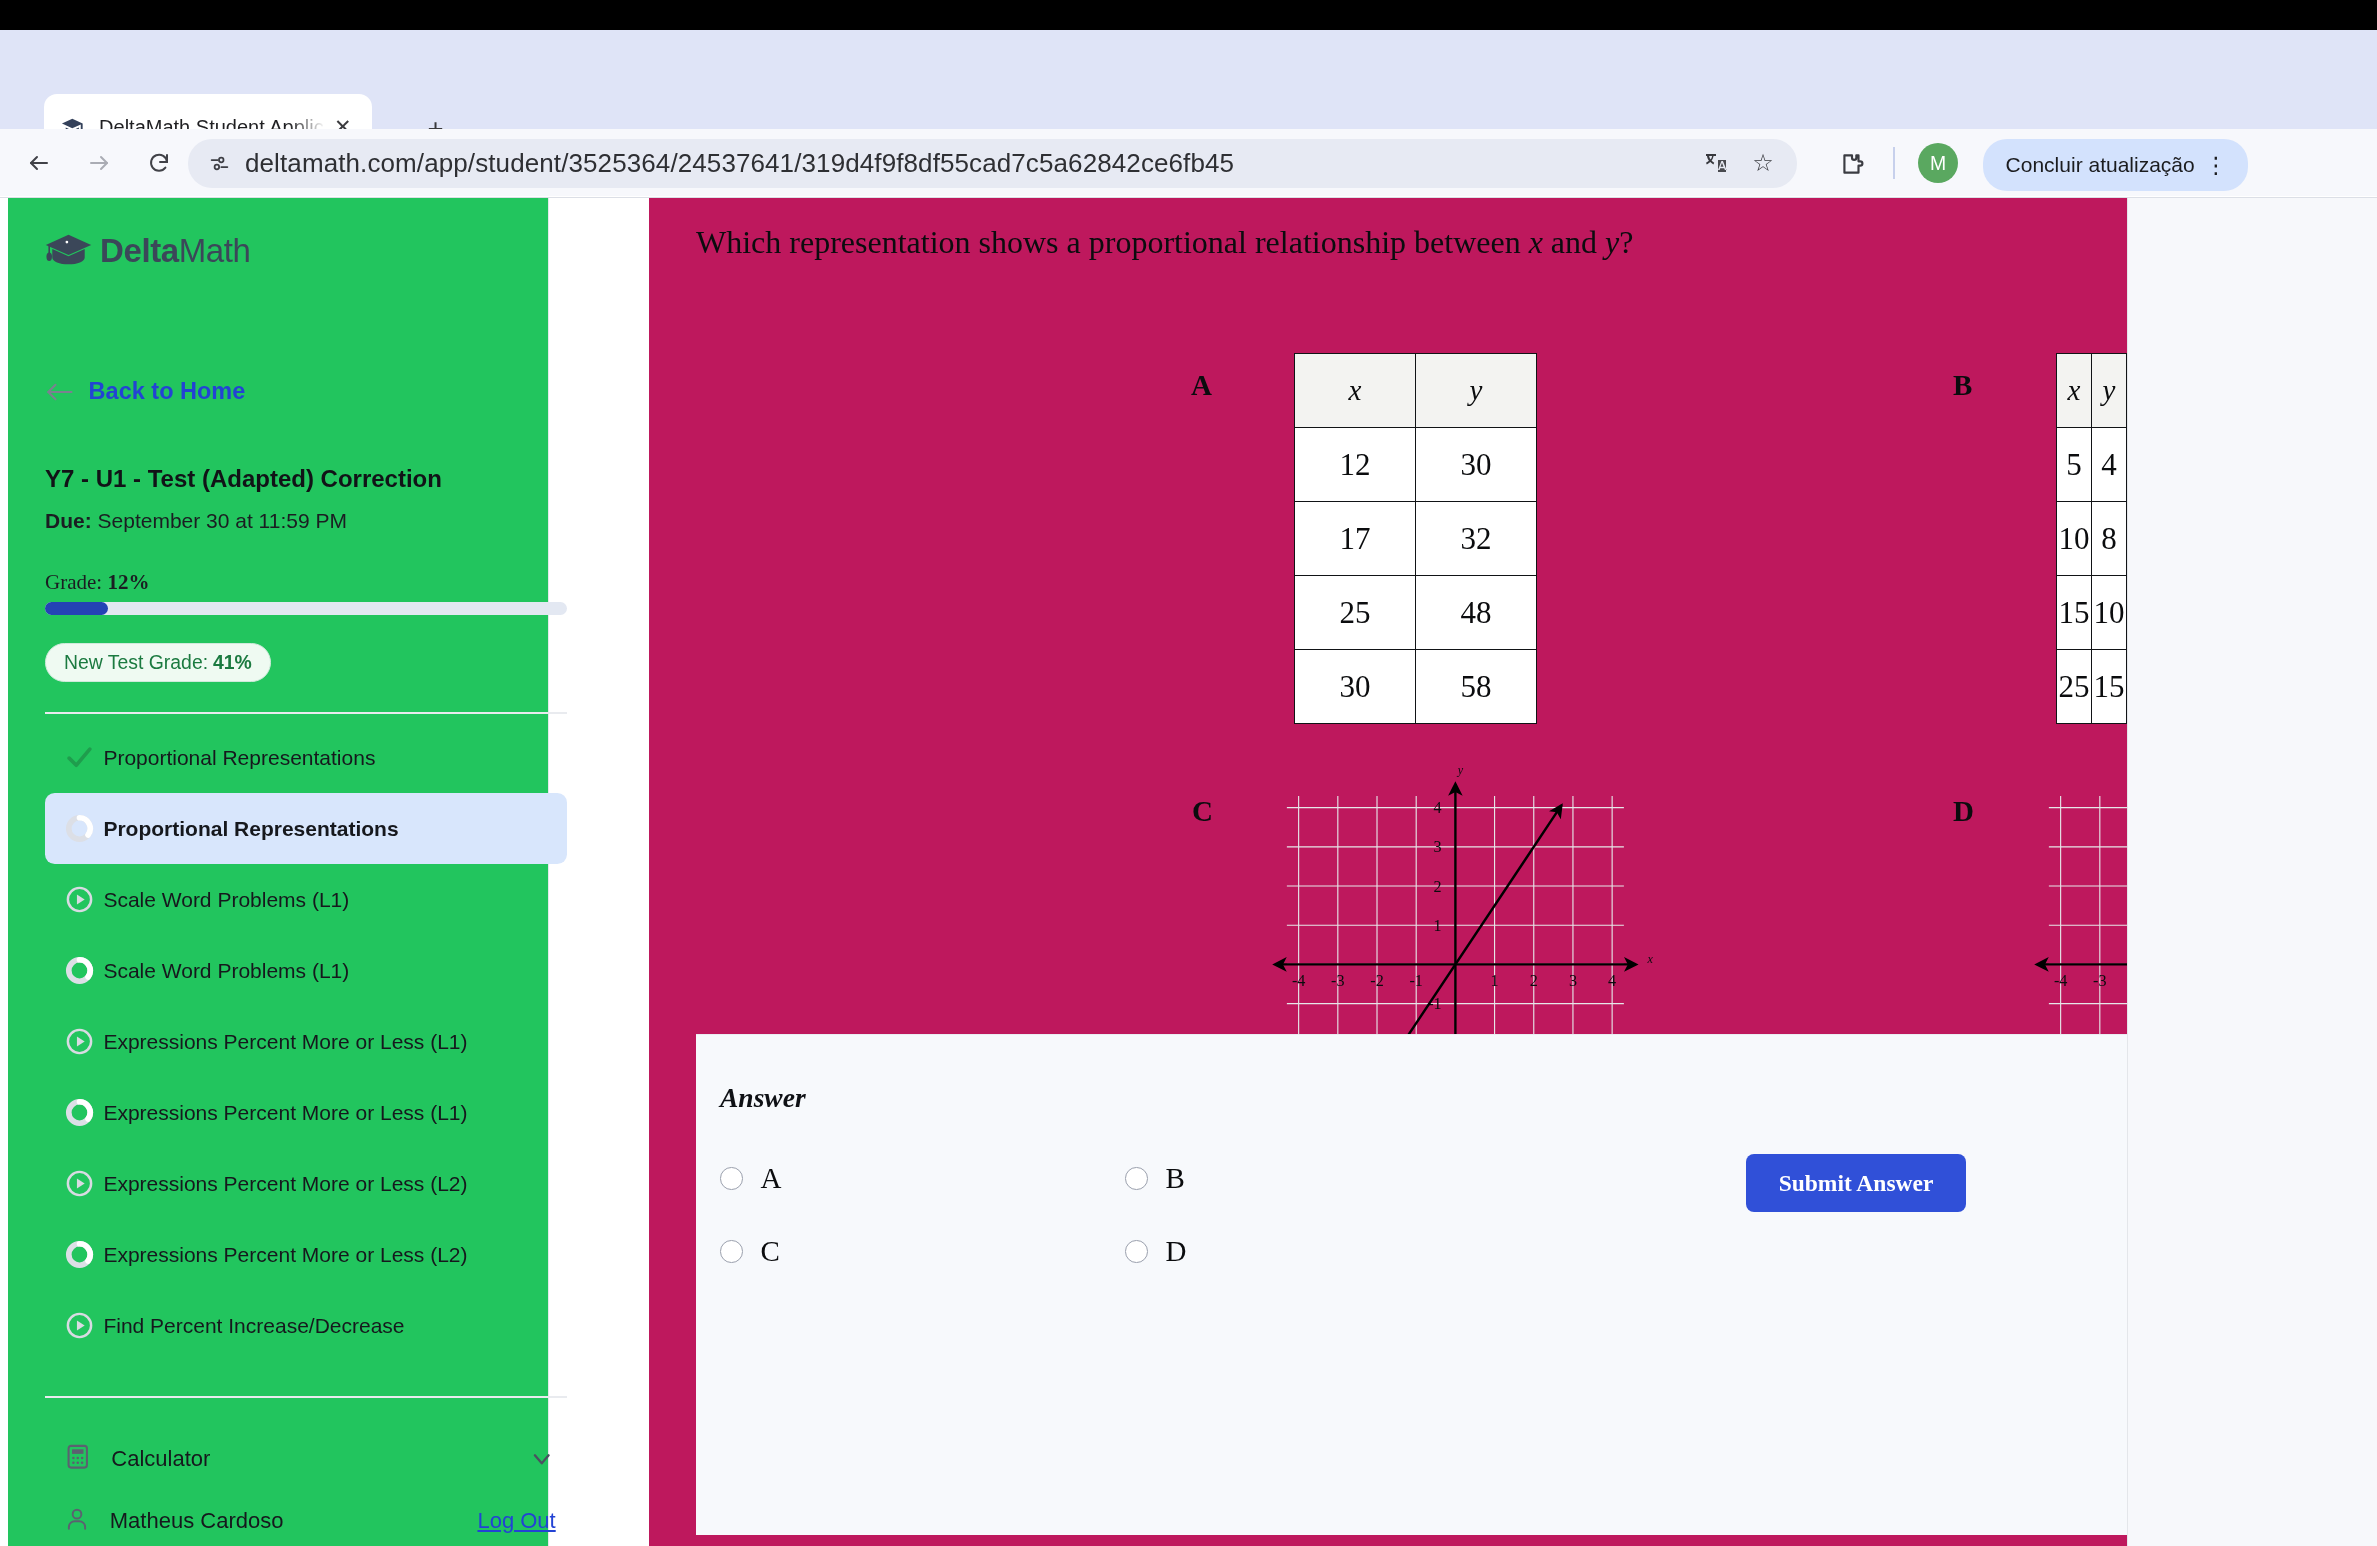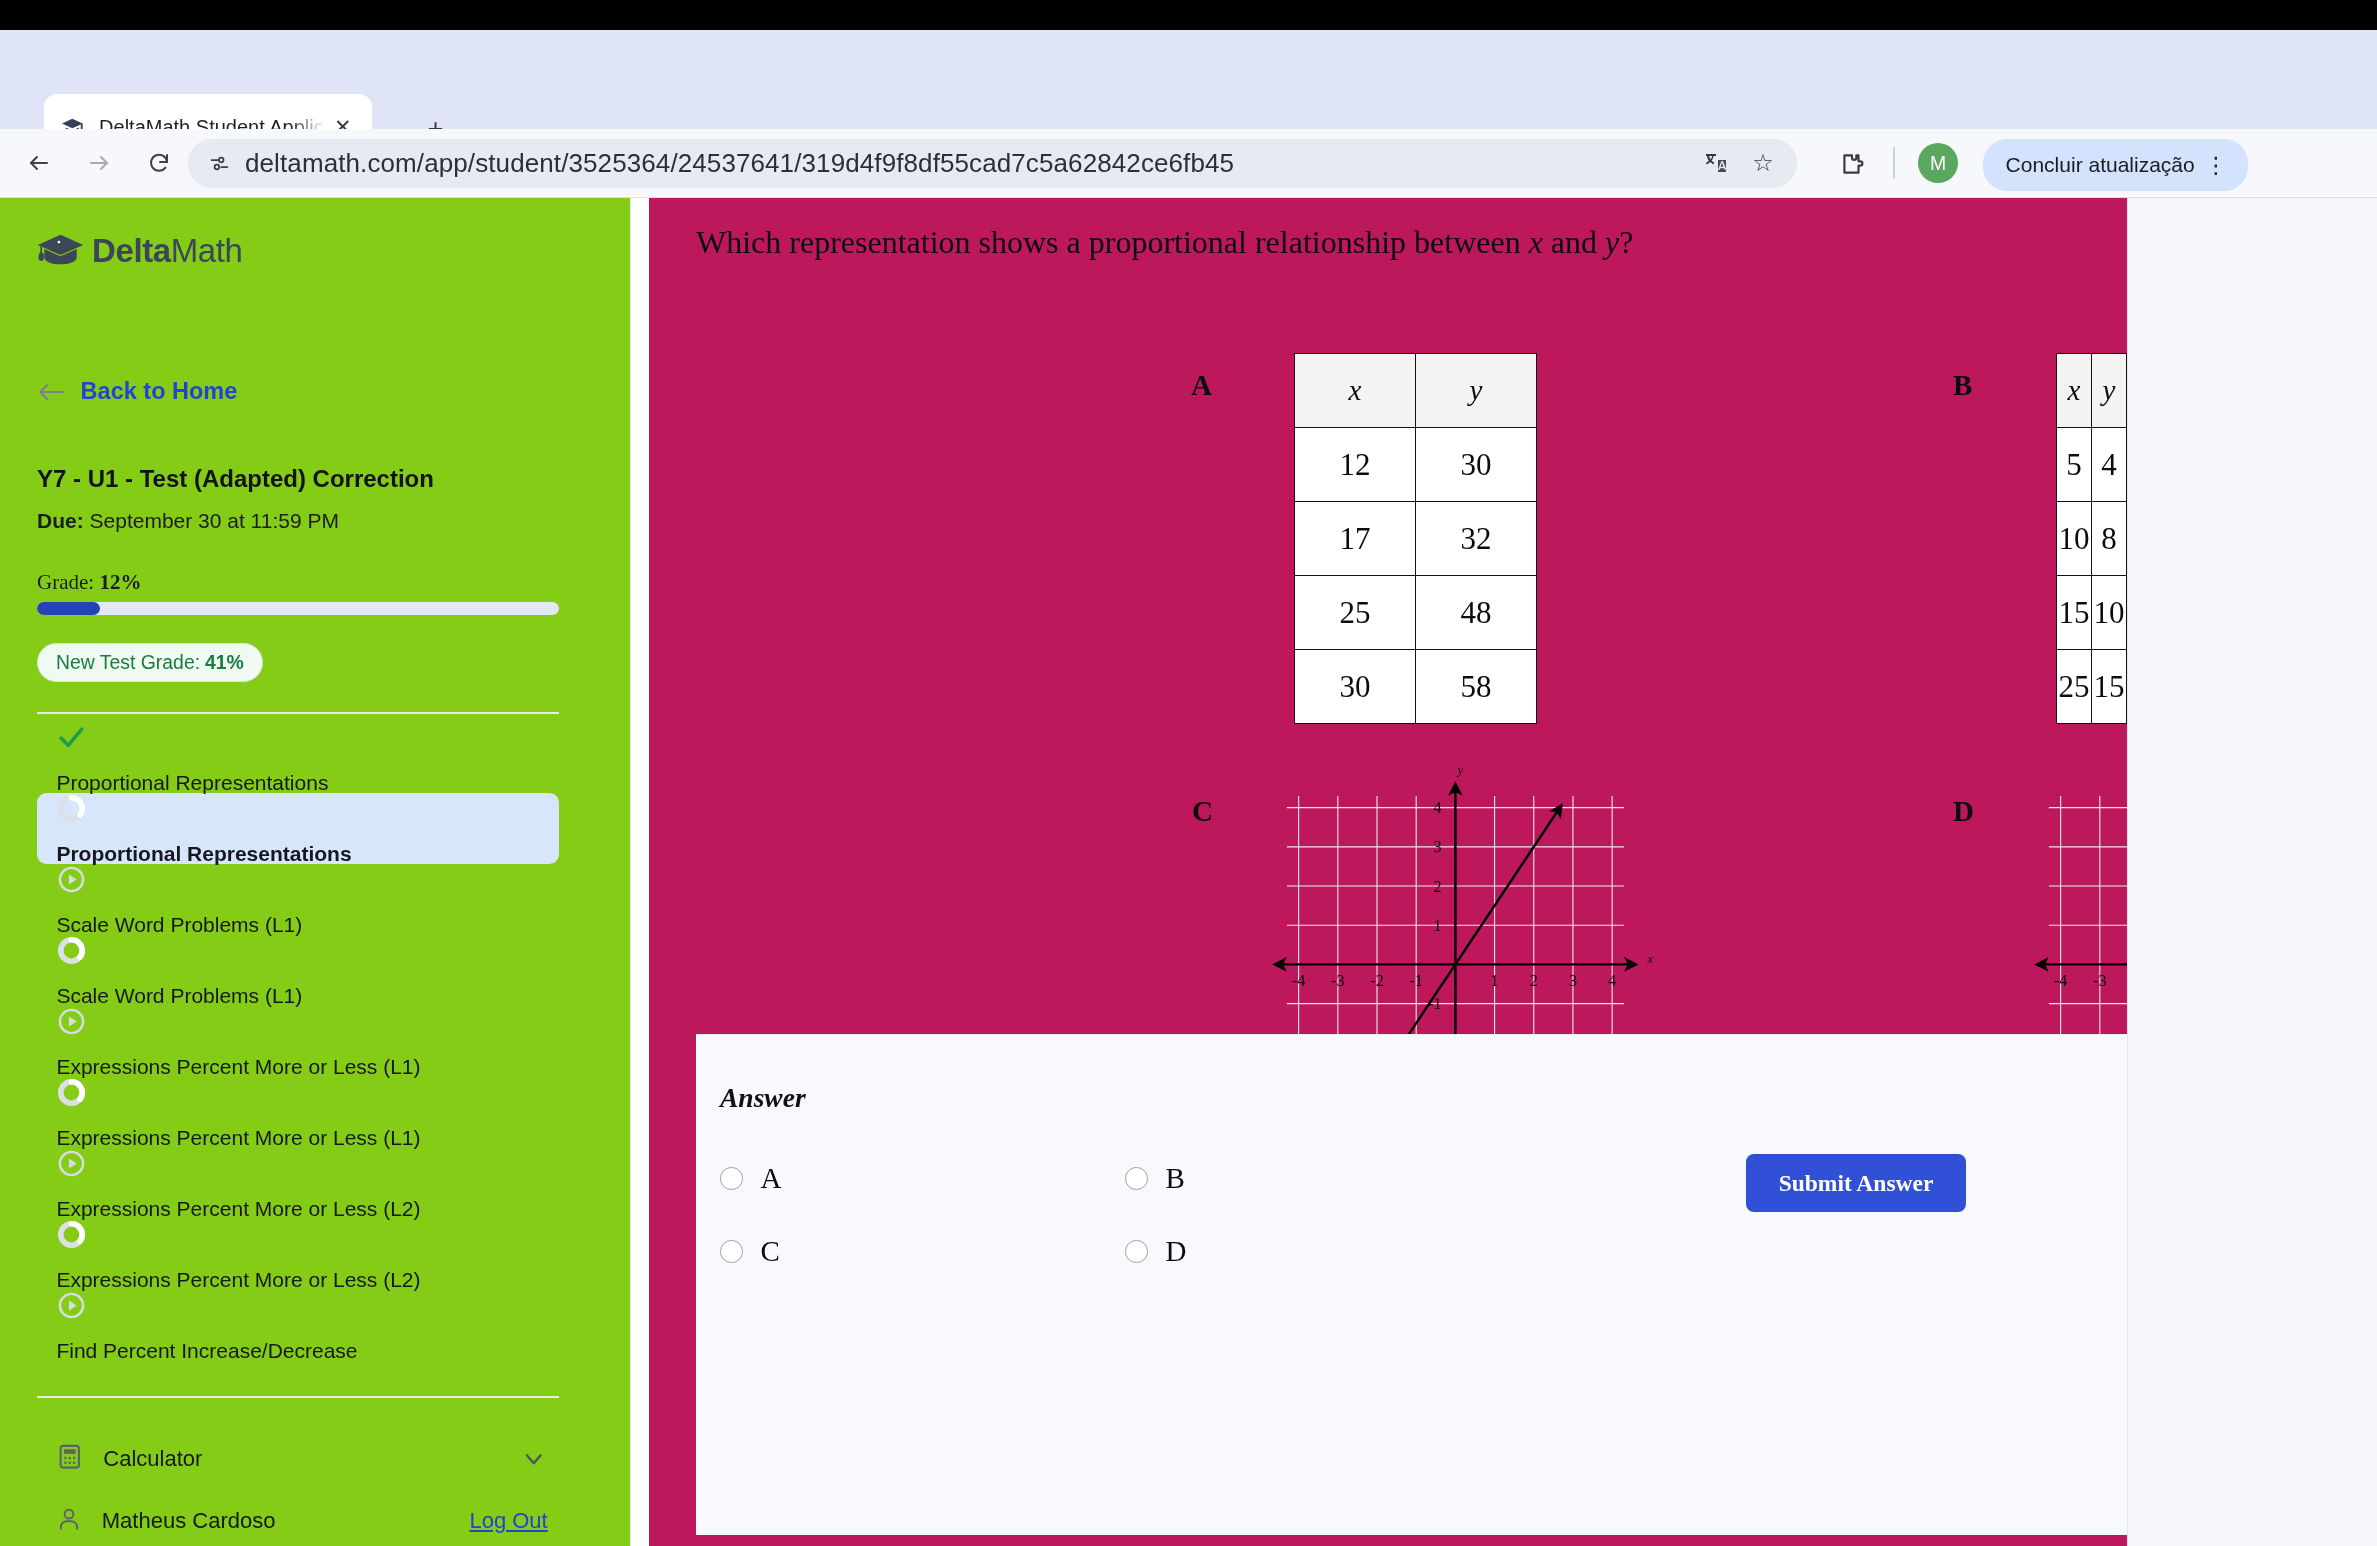--- a/index.html
+++ b/index.html
@@ -113,22 +113,22 @@
   #chrome-bottom-border {
     position: absolute; top: 197px; left: 0; width: 2377px; height: 1.6px;
     background: #dcdfe6;
   }
 
   
   #page { position: absolute; top: 198px; left: 0; width: 2377px; height: 1348px; background:#fff; }
 
   
   #sidebar {
-    position: absolute; left: 0; top: 0; width: 631px; height: 1348px;
-    background: #84cc16; border-right: 1.6px solid #e5e7eb;
+    position: absolute; left: 8px; top: 0; width: 541px; height: 1348px;
+    background: #22c55e; border-right: 1.6px solid #e5e7eb;
   }
   #logo-row { position: absolute; left: 37px; top: 34px; display: flex; align-items: center; }
   #logo-cap { width: 47px; height: 36px; margin-right: 8px; }
   #logo-text { font-size: 33px; color: #3b4759; letter-spacing: -0.4px; }
   #logo-text b { font-weight: 700; }
   #logo-text span { font-weight: 400; }
 
   #back-home-row {
     position: absolute; left: 37px; top: 180px;
     display: flex; align-items: center; gap: 14.6px;
@@ -165,22 +165,22 @@
     font-size: 19.4px; color: #1b7a40;
   }
   #new-grade-badge b { font-weight: 700; margin-left: 4.9px; }
 
   #list-divider-top {
     position: absolute; left: 37px; top: 514px; width: 522px; height: 1.6px;
     background: #e9ebef;
   }
   #problem-list { position: absolute; left: 37px; top: 524px; width: 522px; }
   .problem-item {
-    height: 71px; display: flex; gap: 18px;
-    padding-left: 19.4px; border-radius: 9.7px; flex-direction: column;
+    height: 71px; display: flex; align-items: center; gap: 8px;
+    padding-left: 19.4px; border-radius: 9.7px;
   }
   .problem-item.selected { background: #d8e6fc; }
   .problem-icon { width: 31px; height: 31px; flex: none; }
   .problem-label { font-size: 21px; color: #16181d; white-space: nowrap; }
   .problem-item.selected .problem-label { font-weight: 700; }
 
   #list-divider-bottom {
     position: absolute; left: 37px; top: 1198px; width: 522px; height: 1.6px;
     background: #e9ebef;
   }

